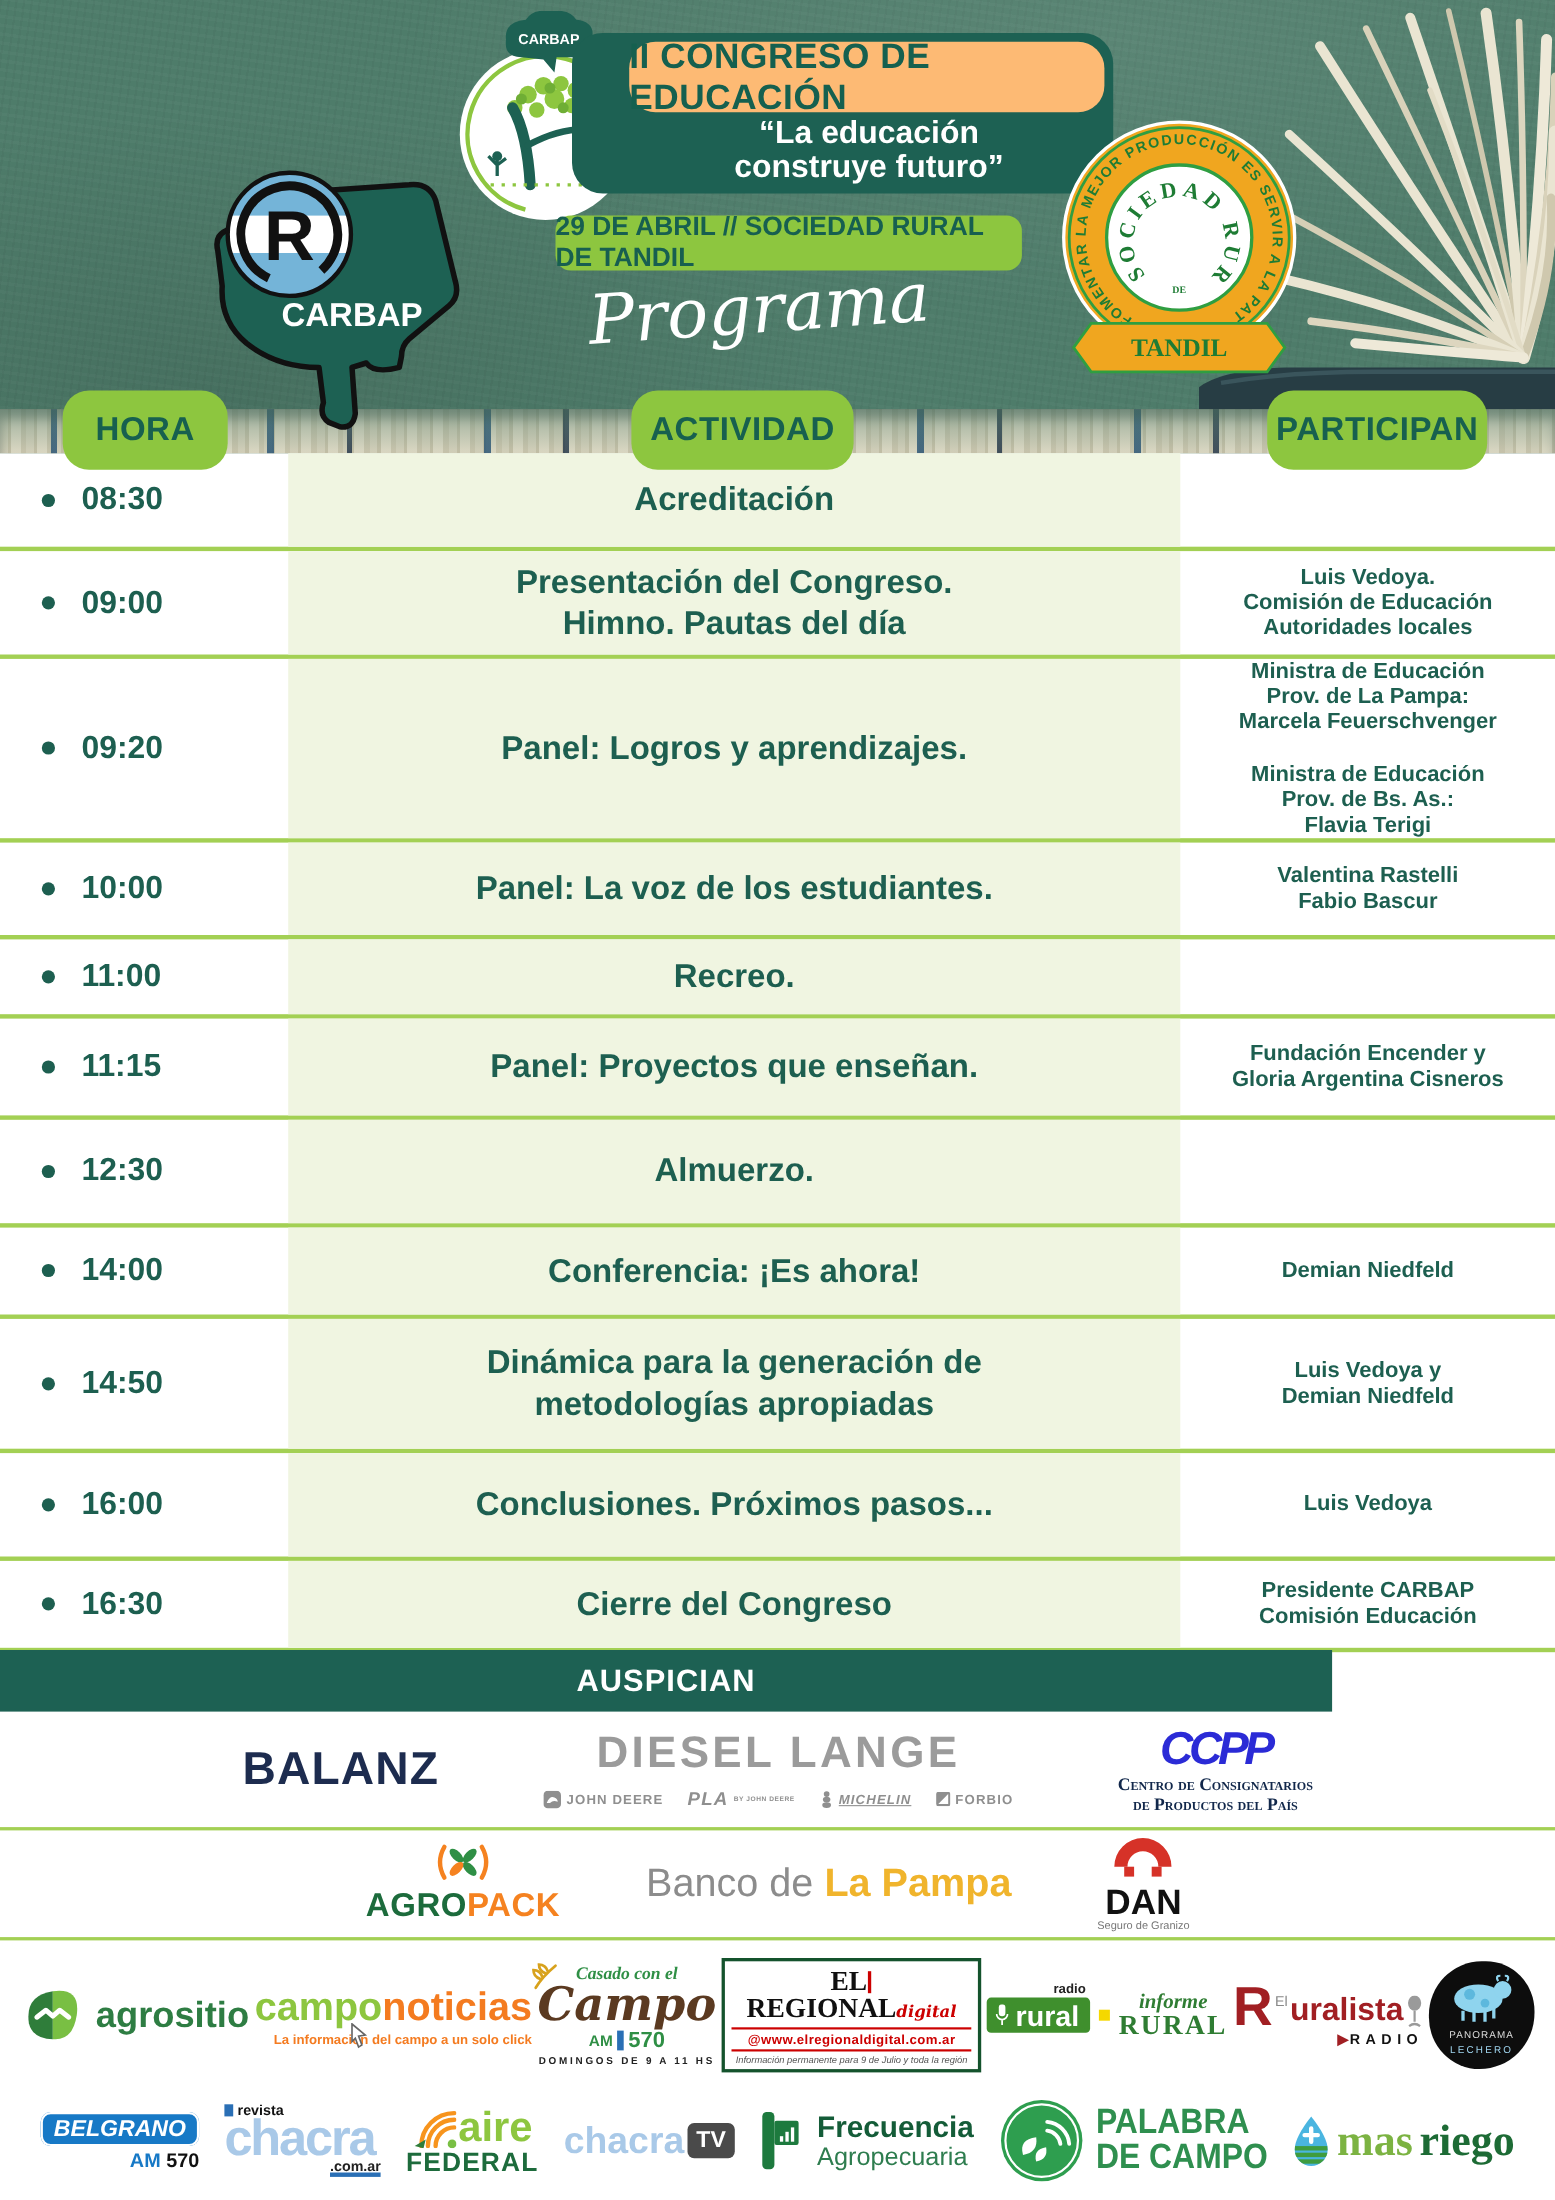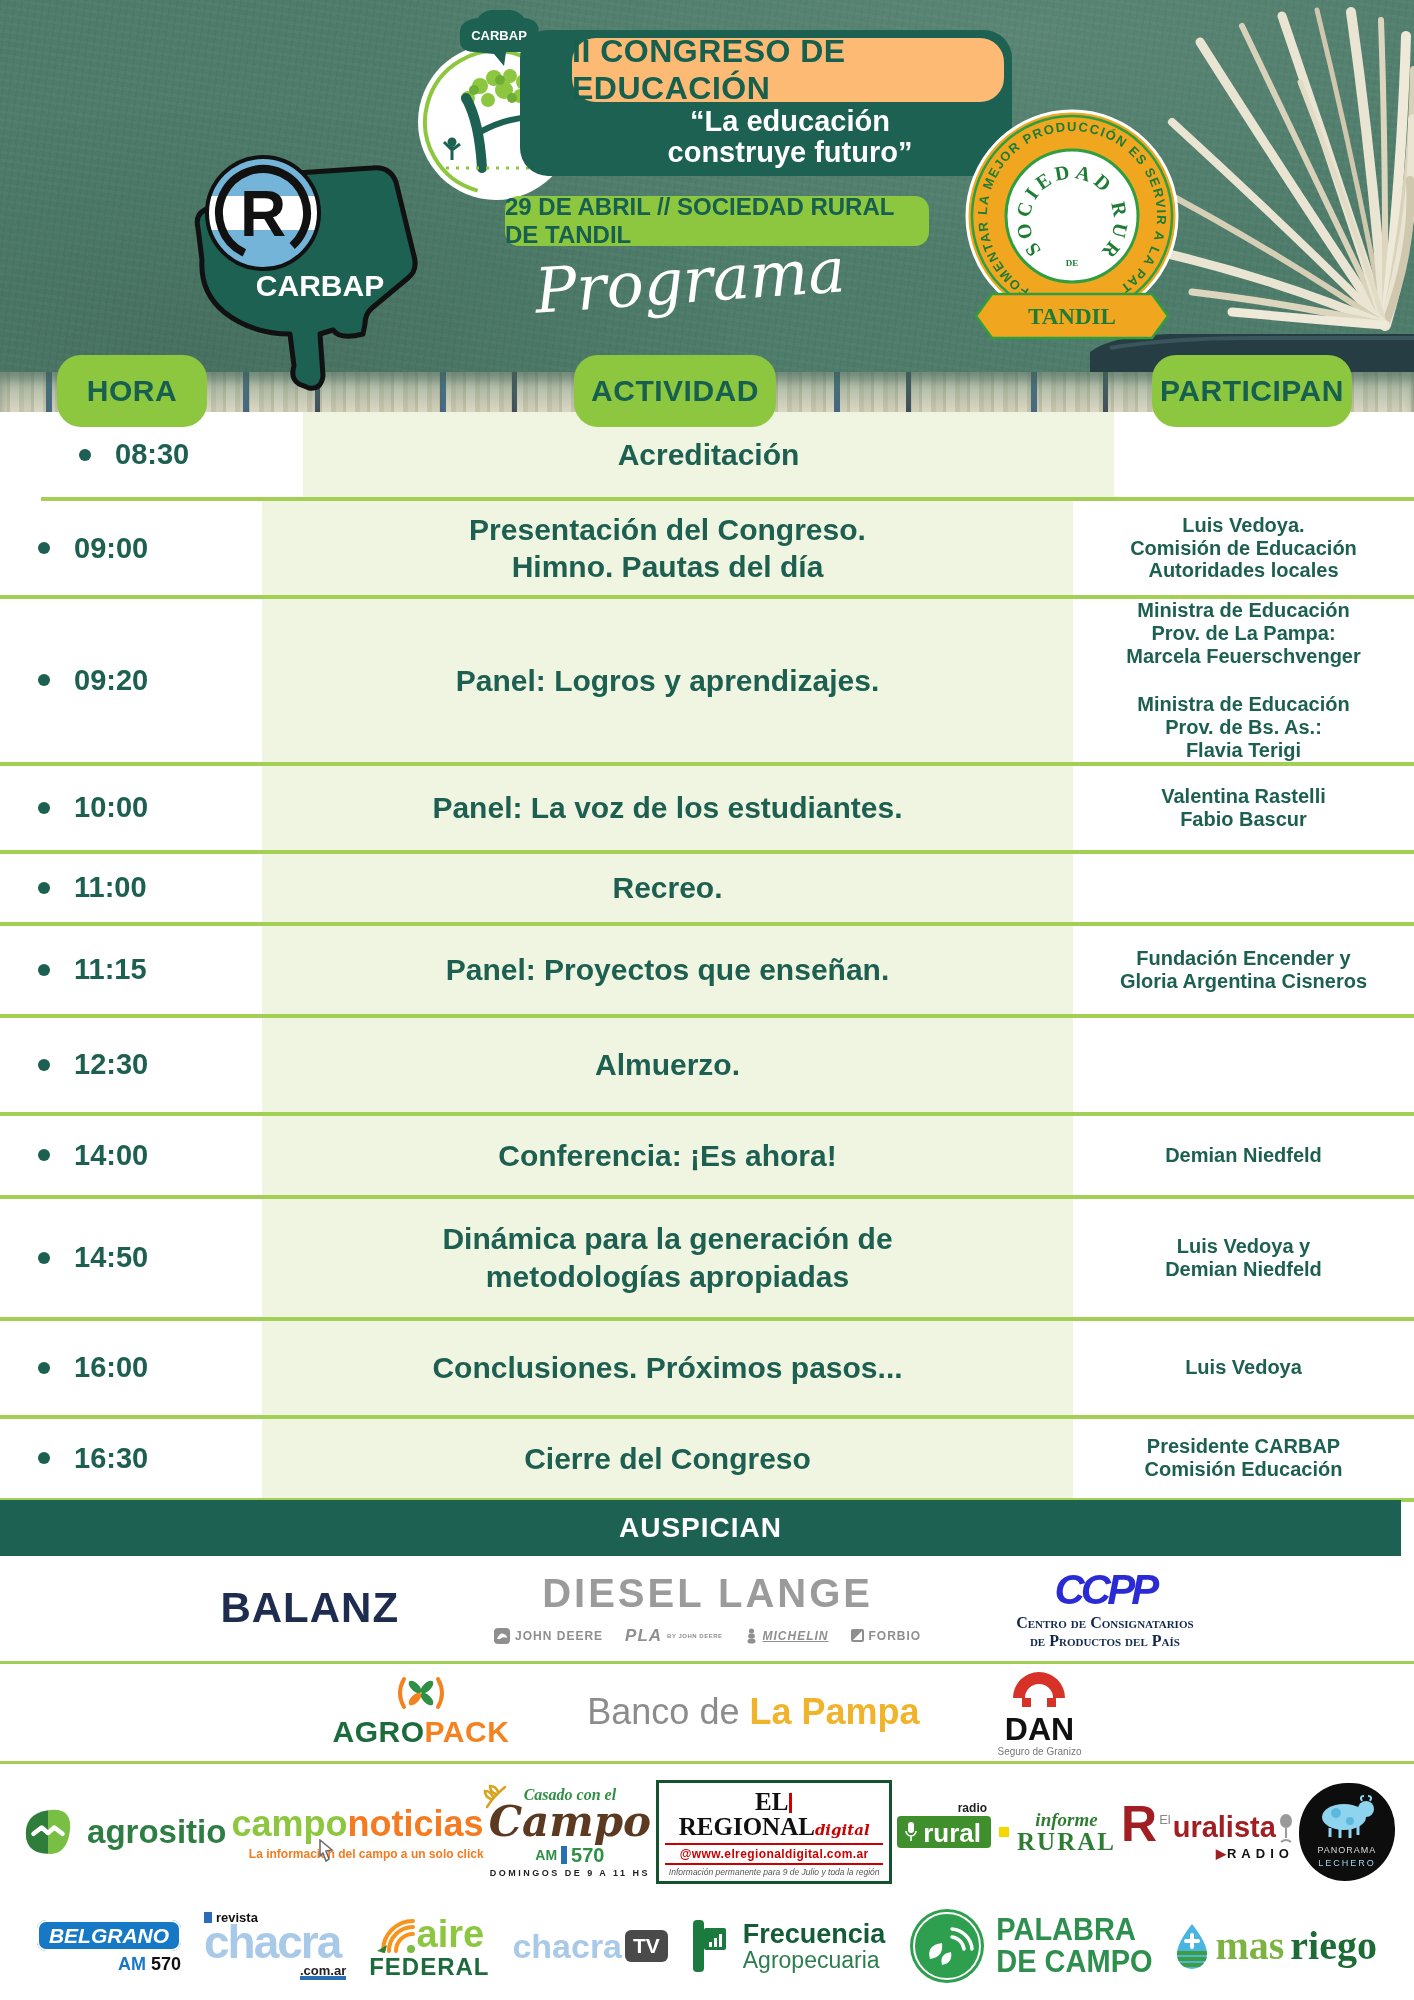--- a/index.html
+++ b/index.html
@@ -46,21 +46,21 @@
   .row{display:grid;grid-template-columns:262px 811px 341px;border-bottom:4px solid #a3d054;}
   .cell-time{display:flex;align-items:center;padding-left:38px;gap:24px;}
   .bullet{width:12px;height:12px;border-radius:50%;background:#1d5f50;flex:none;}
   .time{font-size:29px;font-weight:800;color:#1d5f50;}
   .cell-activity{background:#f0f5e1;display:flex;align-items:center;justify-content:center;text-align:center;
     font-size:30px;font-weight:800;color:#1d5f50;line-height:1.25;white-space:pre-line;}
   .cell-part{display:flex;flex-direction:column;align-items:center;justify-content:center;gap:26px;
     text-align:center;font-size:20px;font-weight:800;color:#1d5f50;line-height:1.14;white-space:pre-line;}
 
   
-  .auspician{position:absolute;left:0;top:1500px;width:1401px;height:56px;background:#1d6153;
+  .auspician{position:absolute;left:0;top:1500px;width:1211px;height:56px;background:#1d6153;
     display:flex;align-items:center;justify-content:center;color:#fff;font-size:28px;font-weight:800;letter-spacing:1px;}
   .hr{position:absolute;left:0;width:1414px;height:3px;background:#a3d054;}
   .sp-row1{position:absolute;left:0;top:1558px;width:1414px;height:100px;display:flex;align-items:center;justify-content:center;gap:95px;}
   .sp-row2{position:absolute;left:0;top:1666px;width:1414px;height:92px;display:flex;align-items:center;justify-content:center;gap:78px;}
   .media-row{position:absolute;left:0;width:1414px;display:flex;align-items:center;justify-content:space-evenly;padding:0 14px;box-sizing:border-box;}
   .media-row.r1{top:1768px;height:128px;}
   .media-row.r2{top:1898px;height:96px;}
 
   .balanz{font-size:42px;font-weight:800;color:#1d2c4f;letter-spacing:1px;}
   .diesel{text-align:center;color:#999;}
@@ -267,21 +267,21 @@
         <text x="120" y="226" text-anchor="middle" font-size="23" font-weight="700" fill="#1e7c34" font-family="Liberation Serif, serif">TANDIL</text>
       </g>
     </svg>
   </div>
 
   <div class="schedule">
     <div class="badge hora">HORA</div>
     <div class="badge actividad">ACTIVIDAD</div>
     <div class="badge participan">PARTICIPAN</div>
     <div id="schedule-rows">
-        <div class="row" style="min-height: 85px; margin-left: 41px;">
+        <div class="row" style="min-height: 85px;">
           <div class="cell-time">
             <span class="bullet"></span>
             <span class="time">08:30</span>
           </div>
           <div class="cell-activity">Acreditación</div>
           <div class="cell-part"></div>
         </div>
         <div class="row" style="min-height: 94px;">
           <div class="cell-time">
             <span class="bullet"></span>

